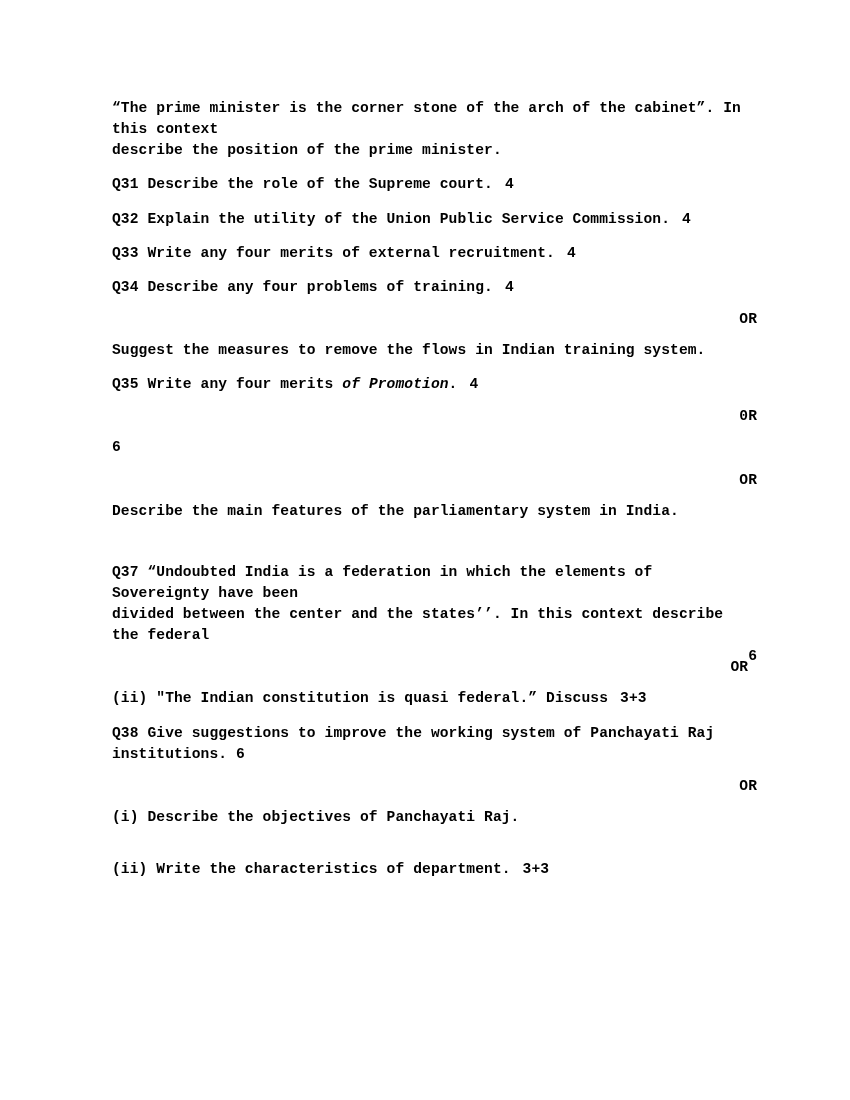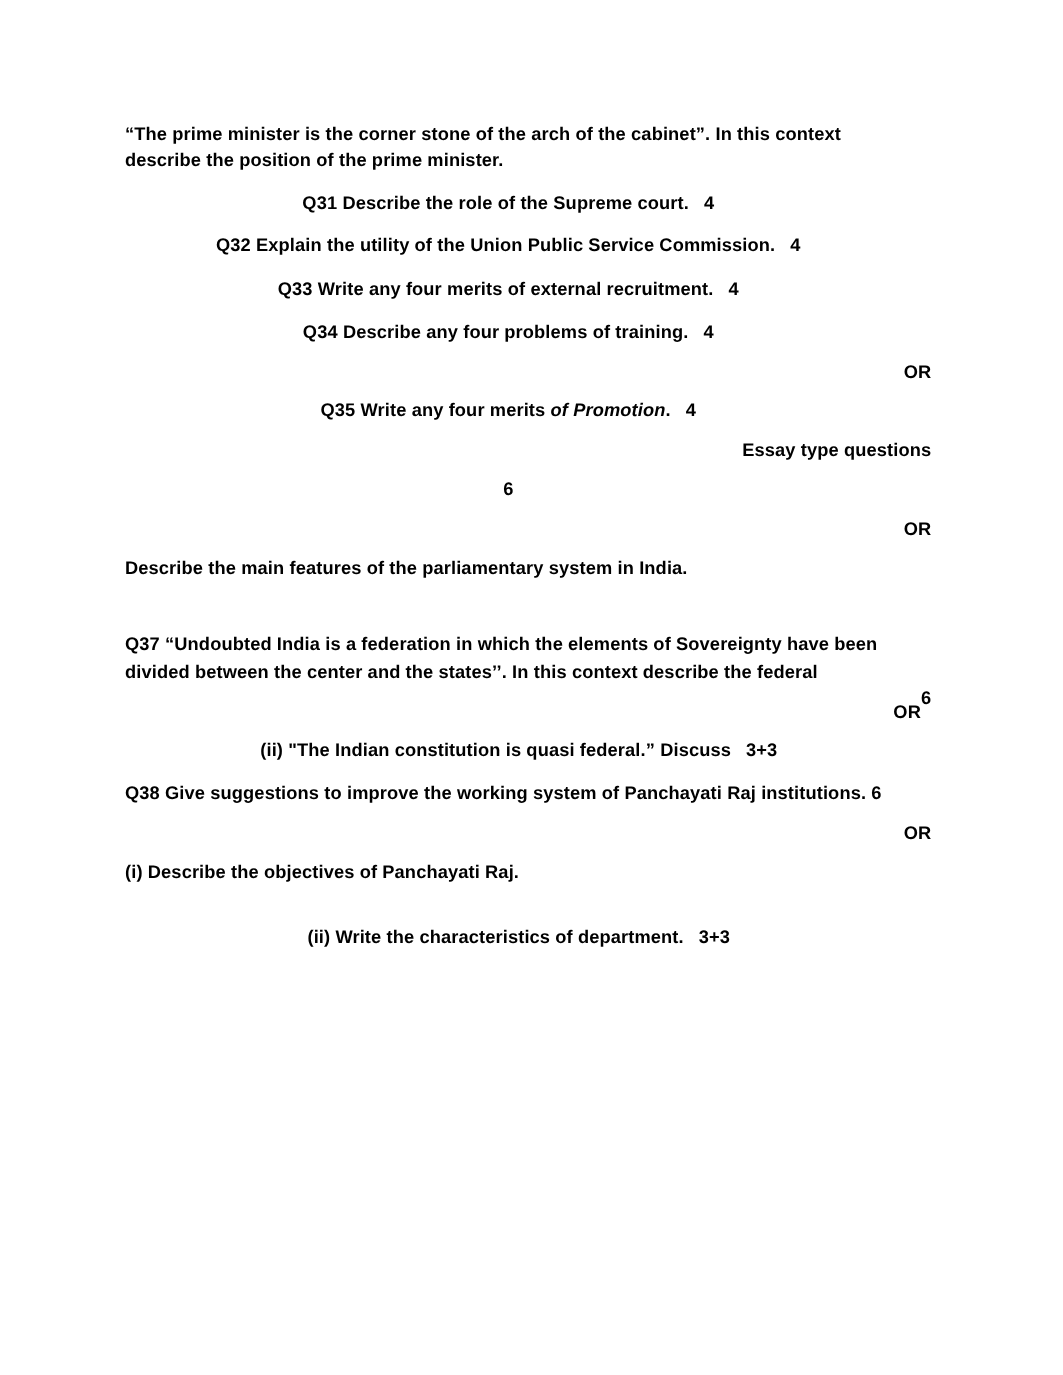--- a/index.html
+++ b/index.html
@@ -18,36 +18,37 @@
   .page {
     position: absolute;
     left: 0;
     top: 0;
     width: 850px;
     height: 1100px;
     background: #ffffff;
   }
   .content {
     position: absolute;
-    left: 100px;
+    left: 112px;
     top: 98px;
     width: 645px;
+    font-family: Liberation Mono, monospace;
   }
   .para {
     font-size: 14.6px;
     font-weight: bold;
     line-height: 1.45;
     letter-spacing: 0.1px;
     margin: 0 0 13px 0;
     position: relative;
   }
   .row {
     display: flex;
     align-items: flex-start;
-    justify-content: center;
+    justify-content: flex-start;
     font-size: 14.6px;
     font-weight: bold;
     line-height: 1.45;
     letter-spacing: 0.1px;
     margin: 0 0 13px 0;
   }
   .row .text {
     flex: 0 1 auto;
     padding-right: 12px;
   }
@@ -101,30 +102,31 @@
       <span class="marks">4</span>
     </div>
 
     <div class="row">
       <span class="text">Q34 Describe any four problems of training.</span>
       <span class="marks">4</span>
     </div>
 
     <div class="center">OR</div>
 
+    <p class="para"> Suggest the measures to remove the flows in Indian training system.</p>
 
     <div class="row">
       <span class="text"><span>Q35 Write any four meri</span><span>ts </span><span class="italic">of Promotion</span><span>.</span></span>
       <span class="marks">4</span>
     </div>
 
+    <div class="center">0R</div>
 
 
 
-    <div class="center">Essay type questions</div>
 
     <div class="row">
       <span class="marks">6</span>
     </div>
 
     <div class="center">OR</div>
 
     <p class="para">Describe the main features of the parliamentary system in India.</p>
 
     <p class="para q37">

